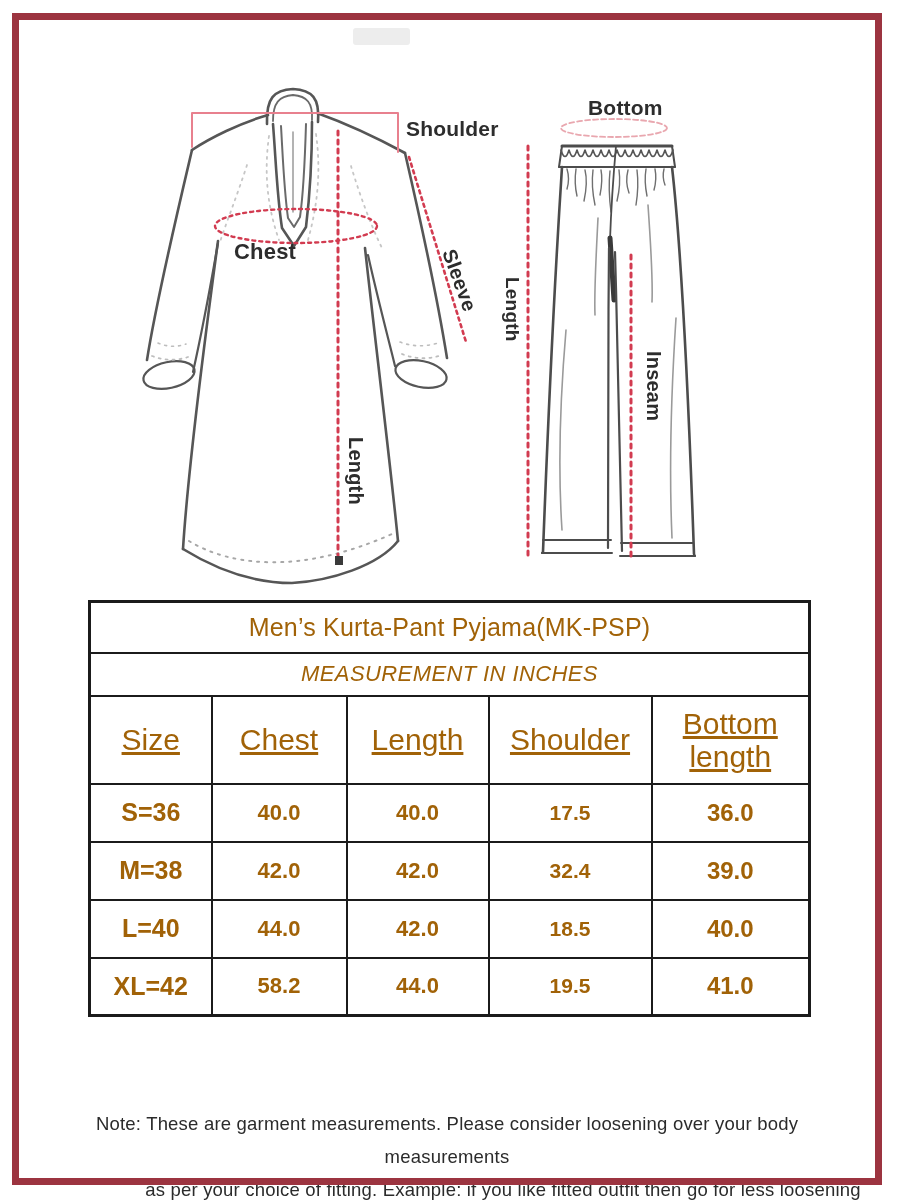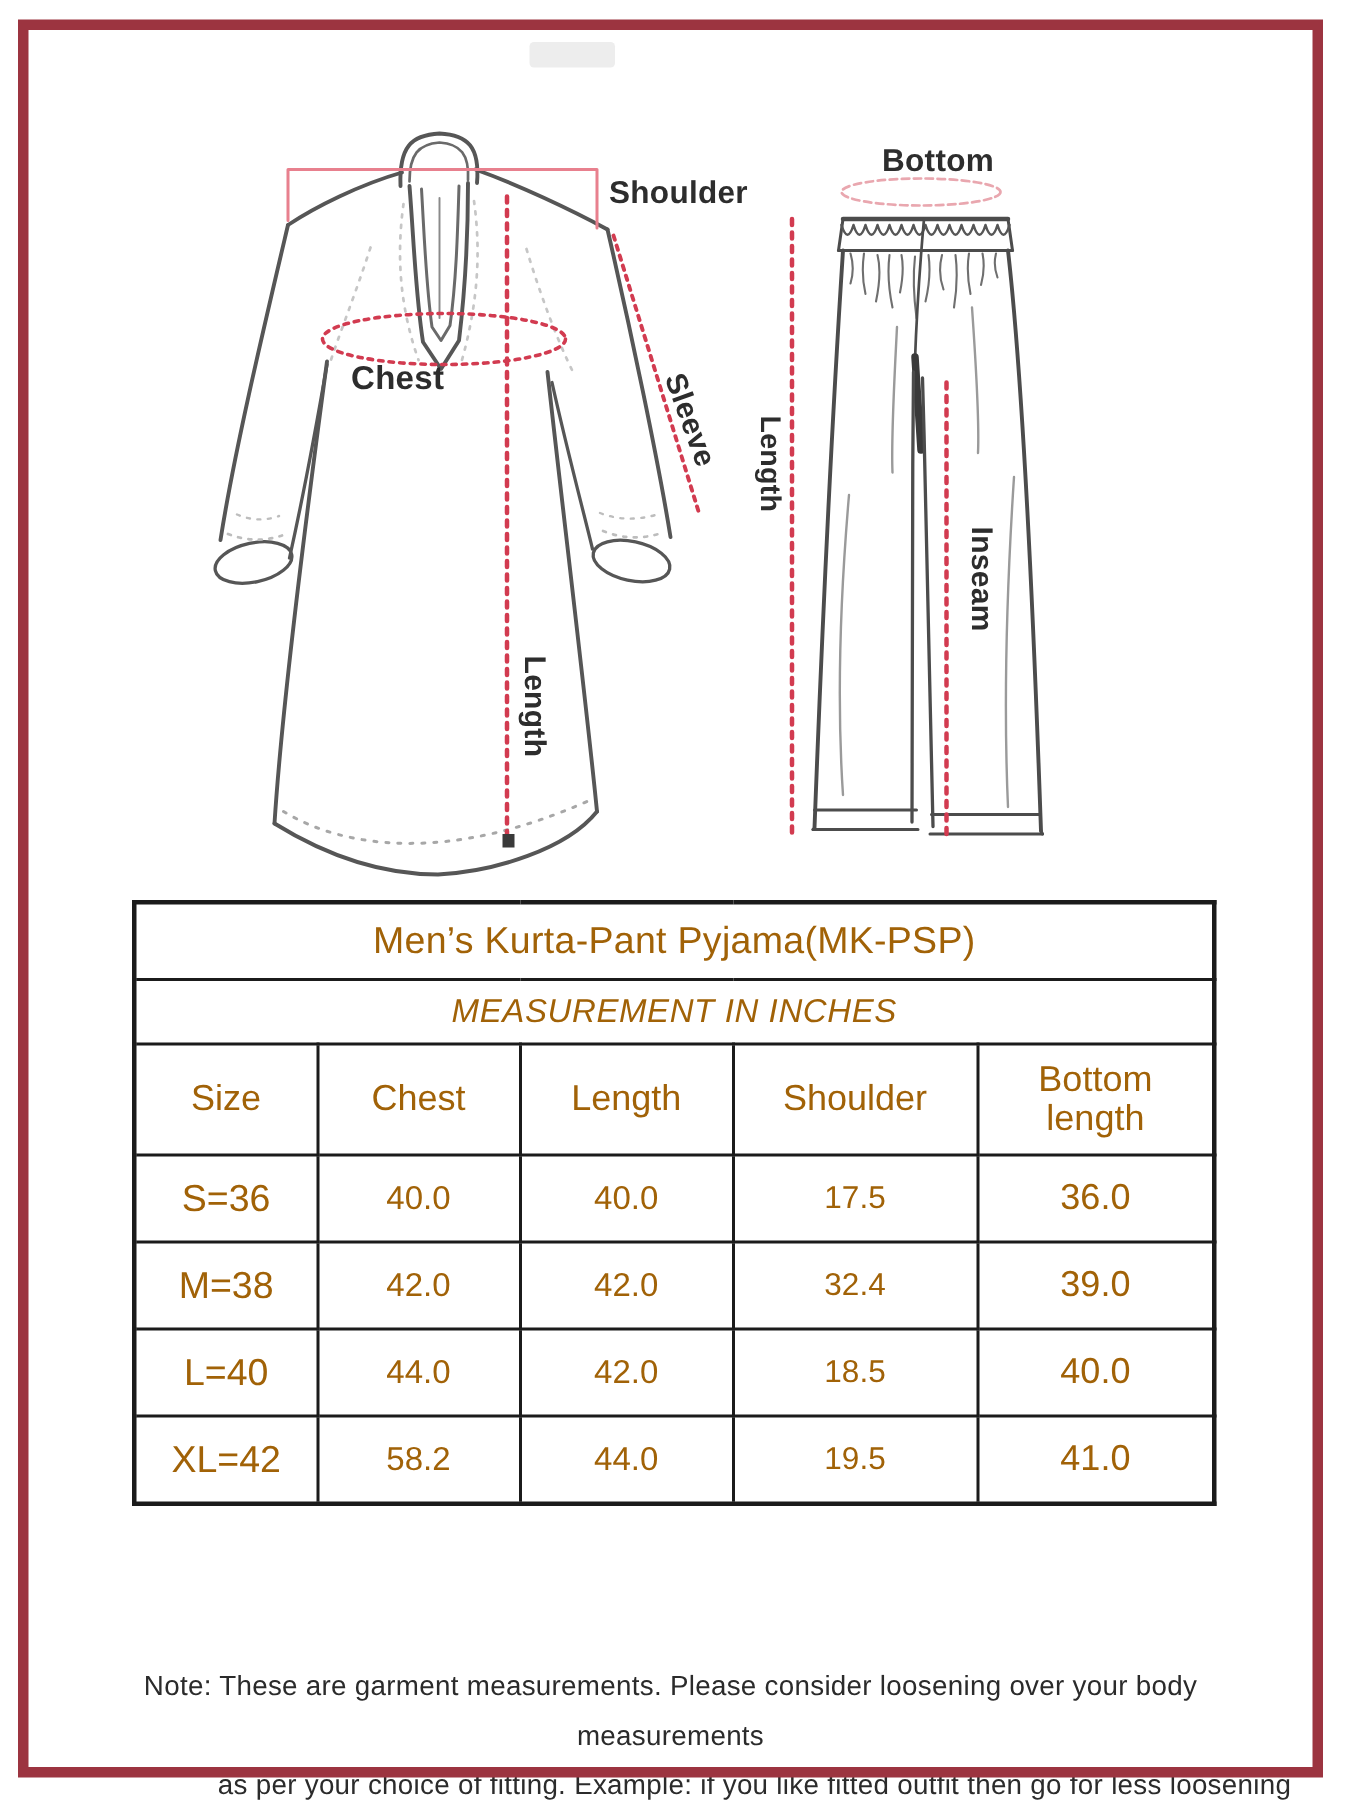--- a/index.html
+++ b/index.html
@@ -39,22 +39,22 @@
     background:#fff;
   }
   table.size-chart td {
     border:2px solid #1b1b1b;
     text-align:center; vertical-align:middle;
     color:#a16207;
   }
   table.size-chart { border:3px solid #1b1b1b; }
   tr.row-title td   { height:51px; font-size:25px; letter-spacing:.2px; }
   tr.row-sub td     { height:43px; font-size:22px; letter-spacing:.4px;font-style:italic; }
-  tr.row-head td    { height:70px; font-size:24px; line-height:1.1; }
-  tr.row-data td    { height:58px; }
+  tr.row-head td    { height:70px; font-size:30px; line-height:1.1;text-decoration:underline; }
+  tr.row-data td    { height:58px;font-weight:bold; }
   td.c-size   { font-size:25px; }
   td.c-chest  { font-size:22px; }
   td.c-length { font-size:22px; }
   td.c-shoulder { font-size:21px; }
   td.c-bottom { font-size:24px;margin-left:37px; }
   td.head-bottom { padding:10px 18px; }
 
   .note {
     position:absolute; left:40px; right:46px; top:1107px;
     text-align:center; color:#2b2b2b;

